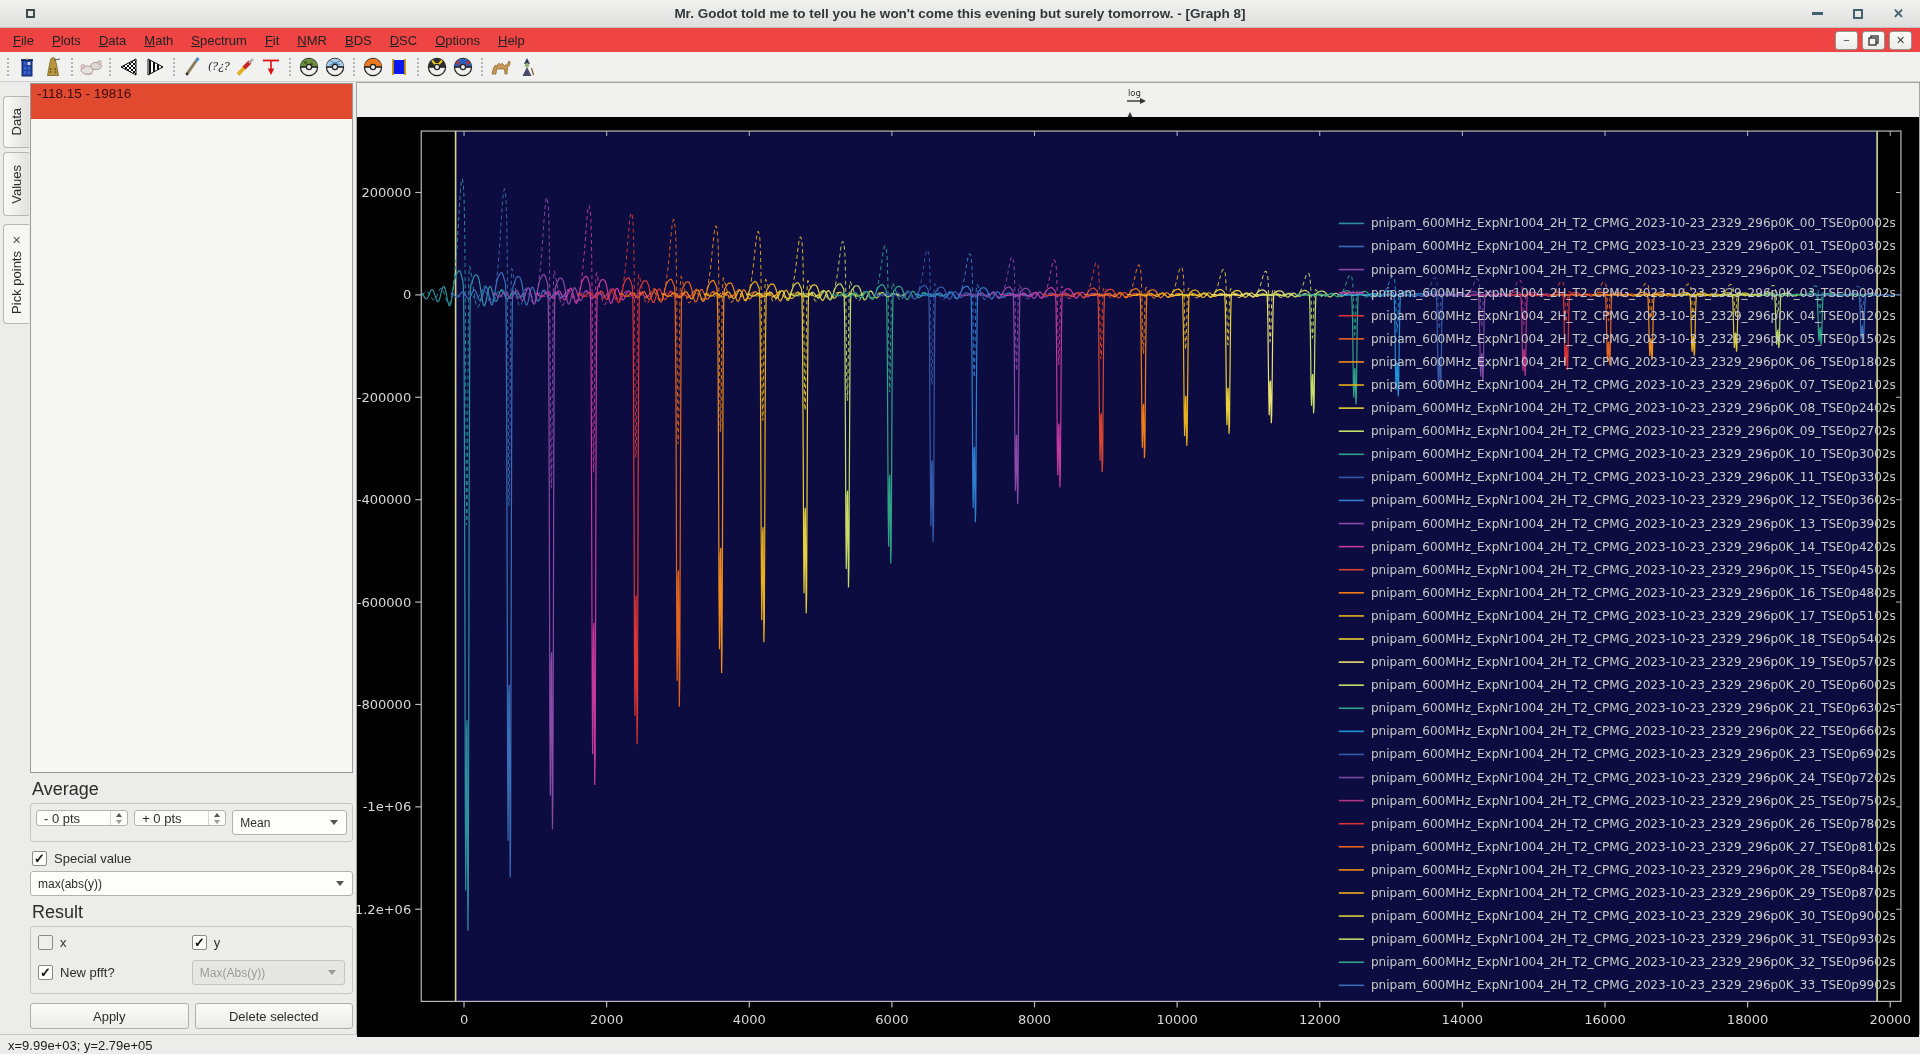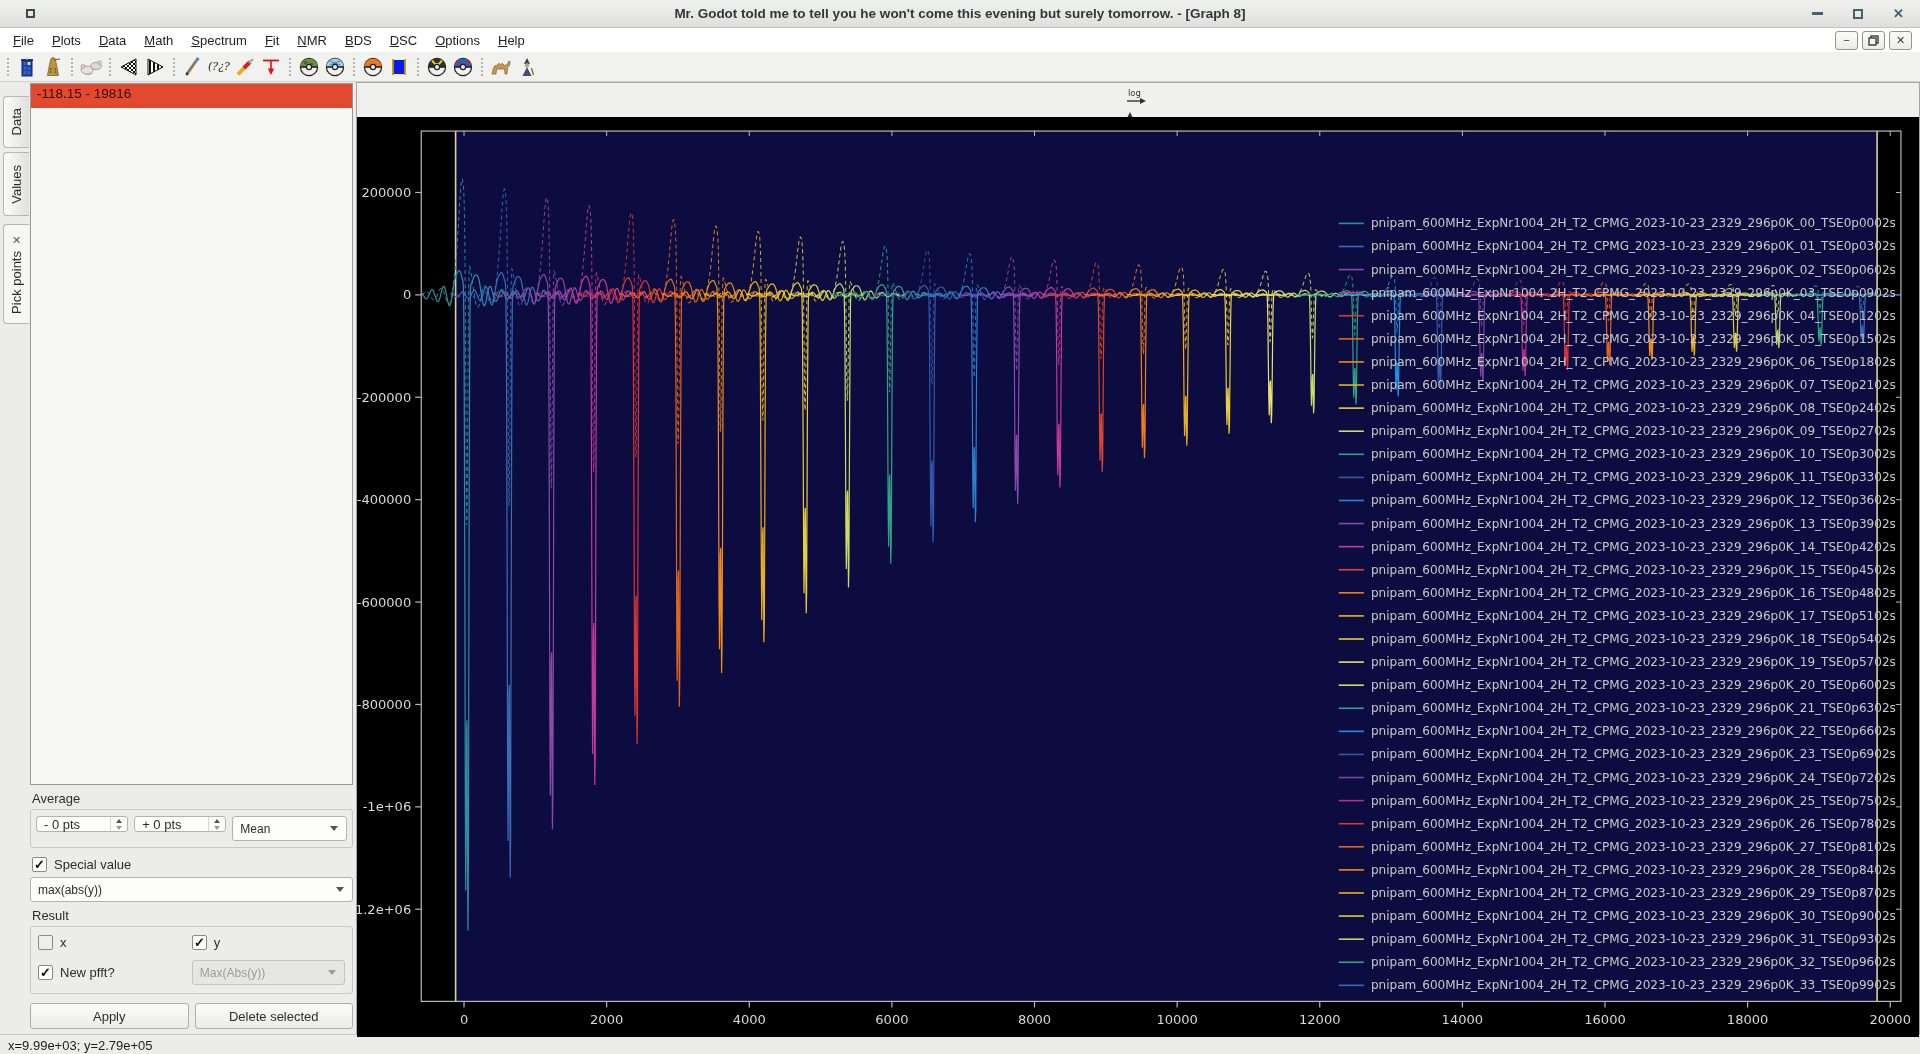--- a/index.html
+++ b/index.html
@@ -10,21 +10,21 @@
   .titlebar { height:28px; background:linear-gradient(#f2f2f1,#dededd); border-bottom:1px solid #c2c2bf;
               position:relative; display:flex; align-items:center; }
   .app-icon { width:9px; height:9px; border:2px solid #3e4a4e; margin-left:26px; }
   .title-text { position:absolute; left:0; right:0; text-align:center; font-weight:bold; font-size:13.5px; color:#30383a; }
   .win-controls { margin-left:auto; display:flex; align-items:center; gap:30px; margin-right:16px; z-index:2; }
   .win-btn { color:#41626e; font-size:13px; font-weight:bold; line-height:1; cursor:default; }
   .wb-min { width:11px; height:3px; background:#41626e; }
   .wb-max { width:10px; height:10px; border:2.5px solid #41626e; }
 
   
-  .menubar { height:24px; background:#ffffff; display:flex; align-items:center; padding-left:4px; }
+  .menubar { height:24px; background:#ef4444; display:flex; align-items:center; padding-left:4px; }
   .menu-item { padding:2px 9px; font-size:13px; color:#222; }
   .menu-item u { text-decoration:underline; }
   .mdi-controls { margin-left:auto; margin-right:8px; display:flex; gap:4px; }
   .mdi-btn { width:23px; height:19px; border:1px solid #93938f; border-radius:3px; background:linear-gradient(#fbfbfa,#ececea);
              display:flex; align-items:center; justify-content:center; font-size:11px; color:#3a3a3a; }
 
   
   .toolbar { height:30px; background:#f1f1f0; border-bottom:1px solid #cfcfcc; display:flex; align-items:center; padding-left:2px; }
   .tb-handle { height:18px; border-left:2px dotted #b2b2ae; margin:0 5px; }
   .tb-btn { width:26px; height:26px; display:flex; align-items:center; justify-content:center; }
@@ -37,24 +37,24 @@
   .vtab { position:absolute; left:3px; width:26px; border:1px solid #b6b6b2; border-right:none;
           border-radius:4px 0 0 4px; background:linear-gradient(to right,#fafaf9,#e0e0de);
           display:flex; flex-direction:column; align-items:center; justify-content:center; gap:5px; }
   .vtab.active { background:#f6f6f5; }
   .vtab-label { writing-mode:vertical-rl; transform:rotate(180deg); font-size:13px; color:#2c2c2c; white-space:nowrap; }
   .vtab-close { font-size:11px; color:#555; line-height:1; }
 
   
   .left-panel { width:326px; flex:none; display:flex; flex-direction:column; padding:1px 3px 5px 0; background:#ececeb; }
   .pick-list { flex:1; background:#f7f7f5; border:1px solid #98989a; overflow:hidden; }
-  .list-item { height:24px; line-height:20px; font-size:13.5px; padding:0 6px; }
+  .list-item { height:35px; line-height:20px; font-size:13.5px; padding:0 6px; }
   .list-item.selected { background:#e14a2e; color:#38080a; }
 
-  .group-title { font-size:13px; margin:6px 0 3px 2px; }
+  .group-title { font-size:18px; margin:6px 0 3px 2px; }
   .group-box { border:1px solid #c6c6c2; border-radius:3px; background:#ececeb; }
   .avg-box { padding:6px 5px; display:flex; gap:6px; }
   .spinbox { flex:1; height:16px; border:1px solid #b2b2ae; border-radius:3px; background:#fdfdfc;
              display:flex; align-items:center; font-size:13px; }
   .spin-text { flex:1; padding-left:7px; }
   .spin-arrows { width:17px; height:100%; border-left:1px solid #d5d5d2; display:flex; flex-direction:column;
                  align-items:center; justify-content:center; gap:3px; }
   .arr-up { width:0; height:0; border-left:3.5px solid transparent; border-right:3.5px solid transparent; border-bottom:4.5px solid #555; }
   .arr-dn { width:0; height:0; border-left:3.5px solid transparent; border-right:3.5px solid transparent; border-top:4.5px solid #9a9a96; }
   .combo { height:25px; border:1px solid #b2b2ae; border-radius:3px; background:#fdfdfc;

